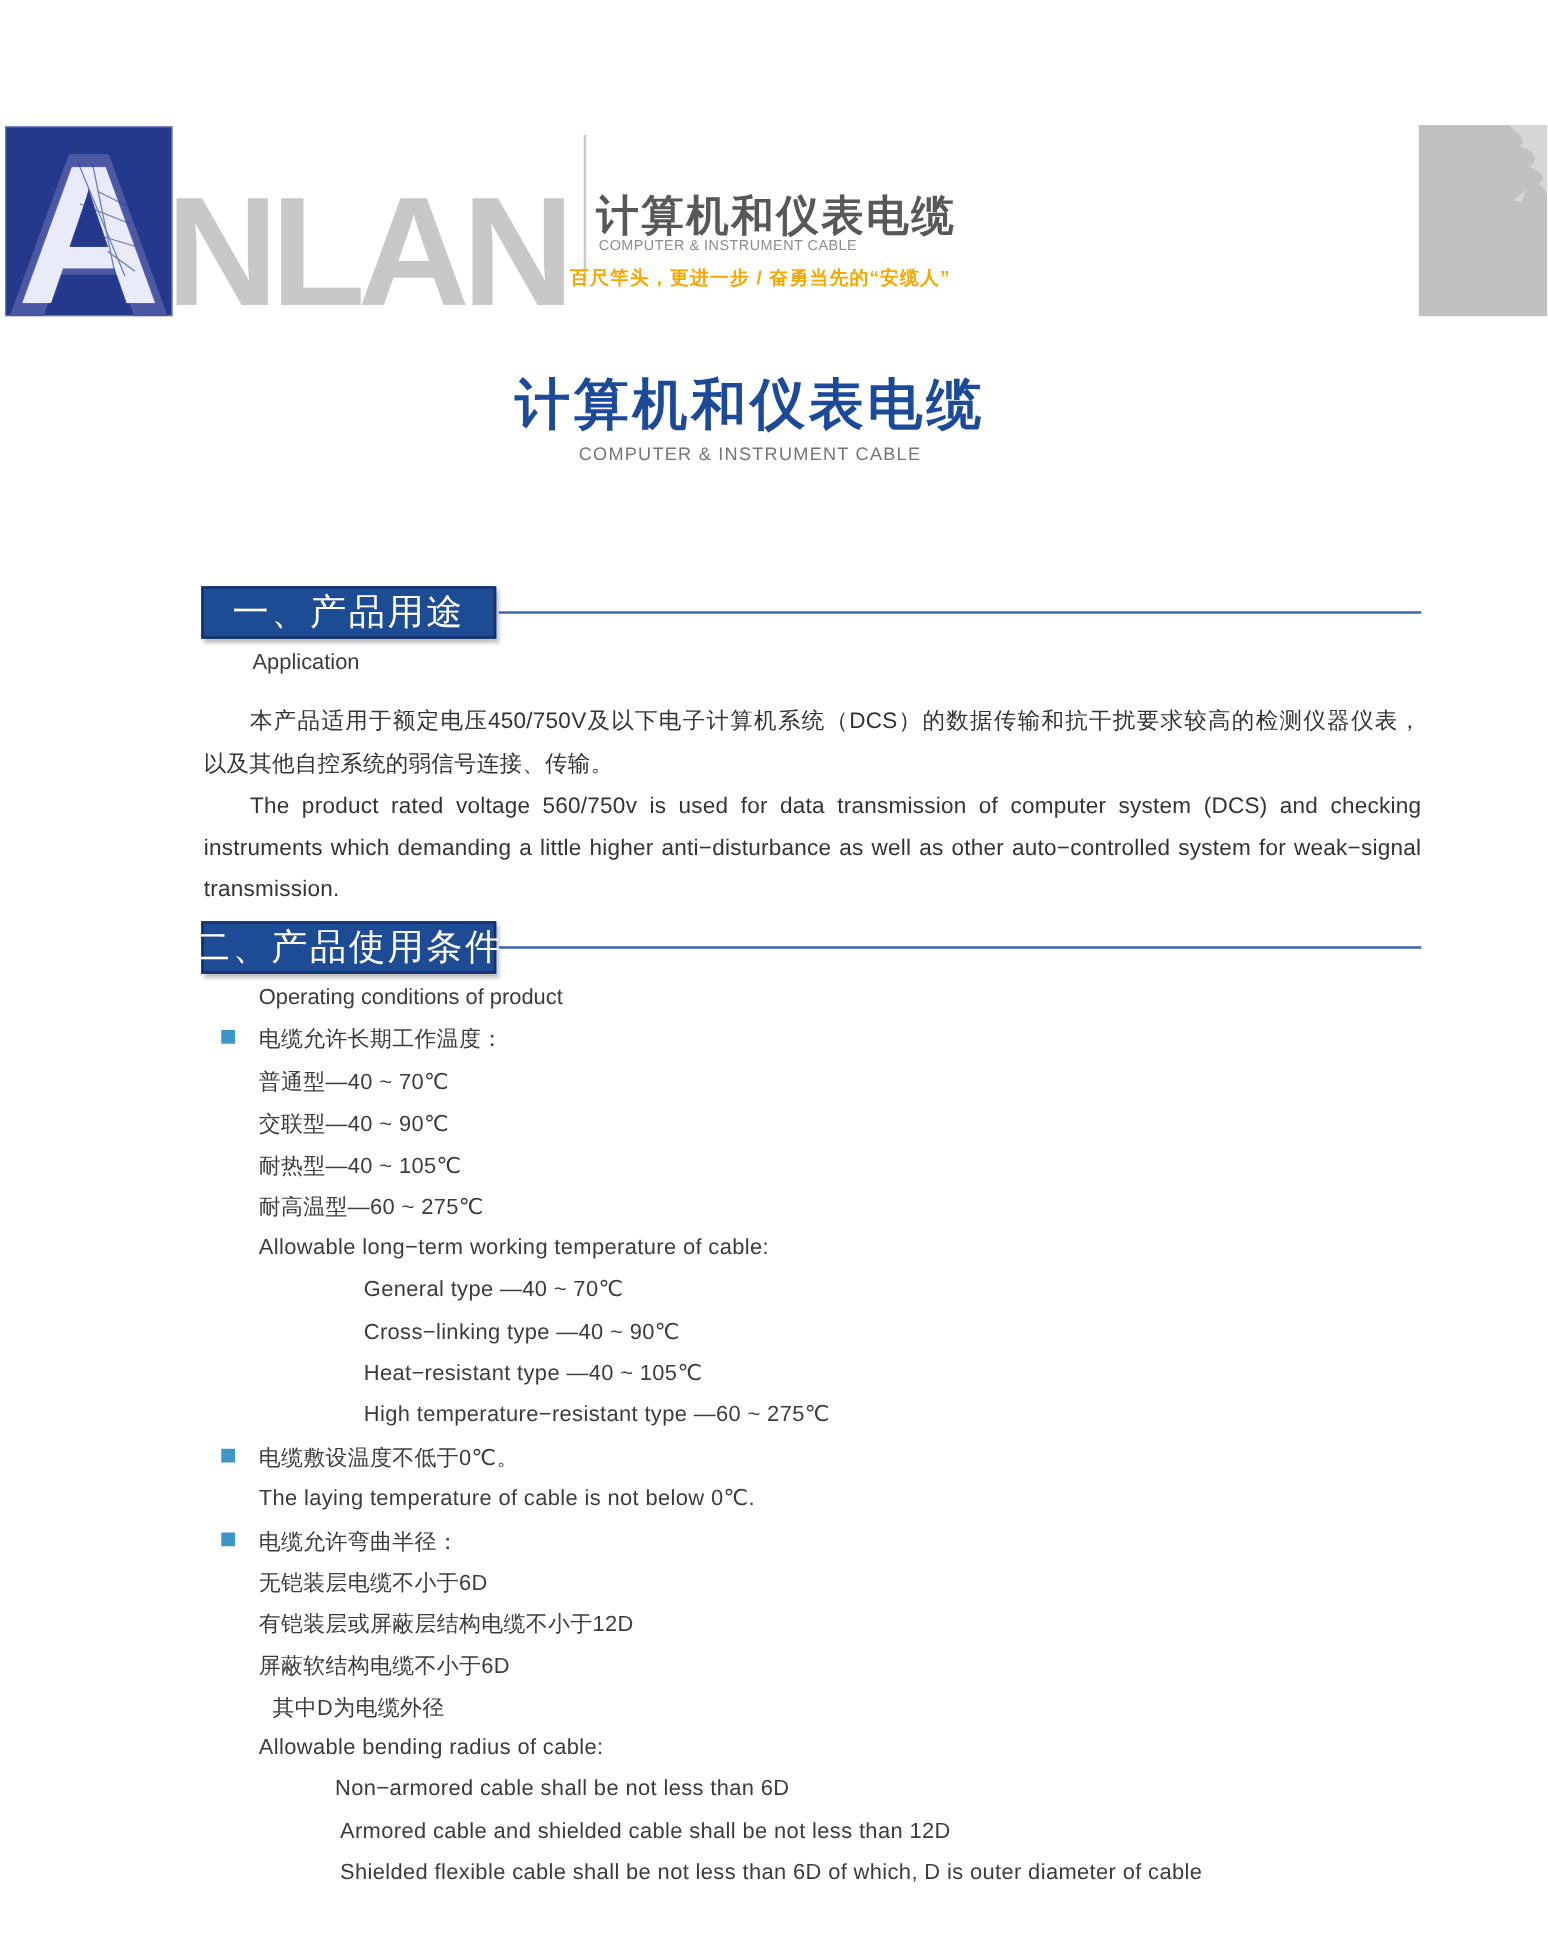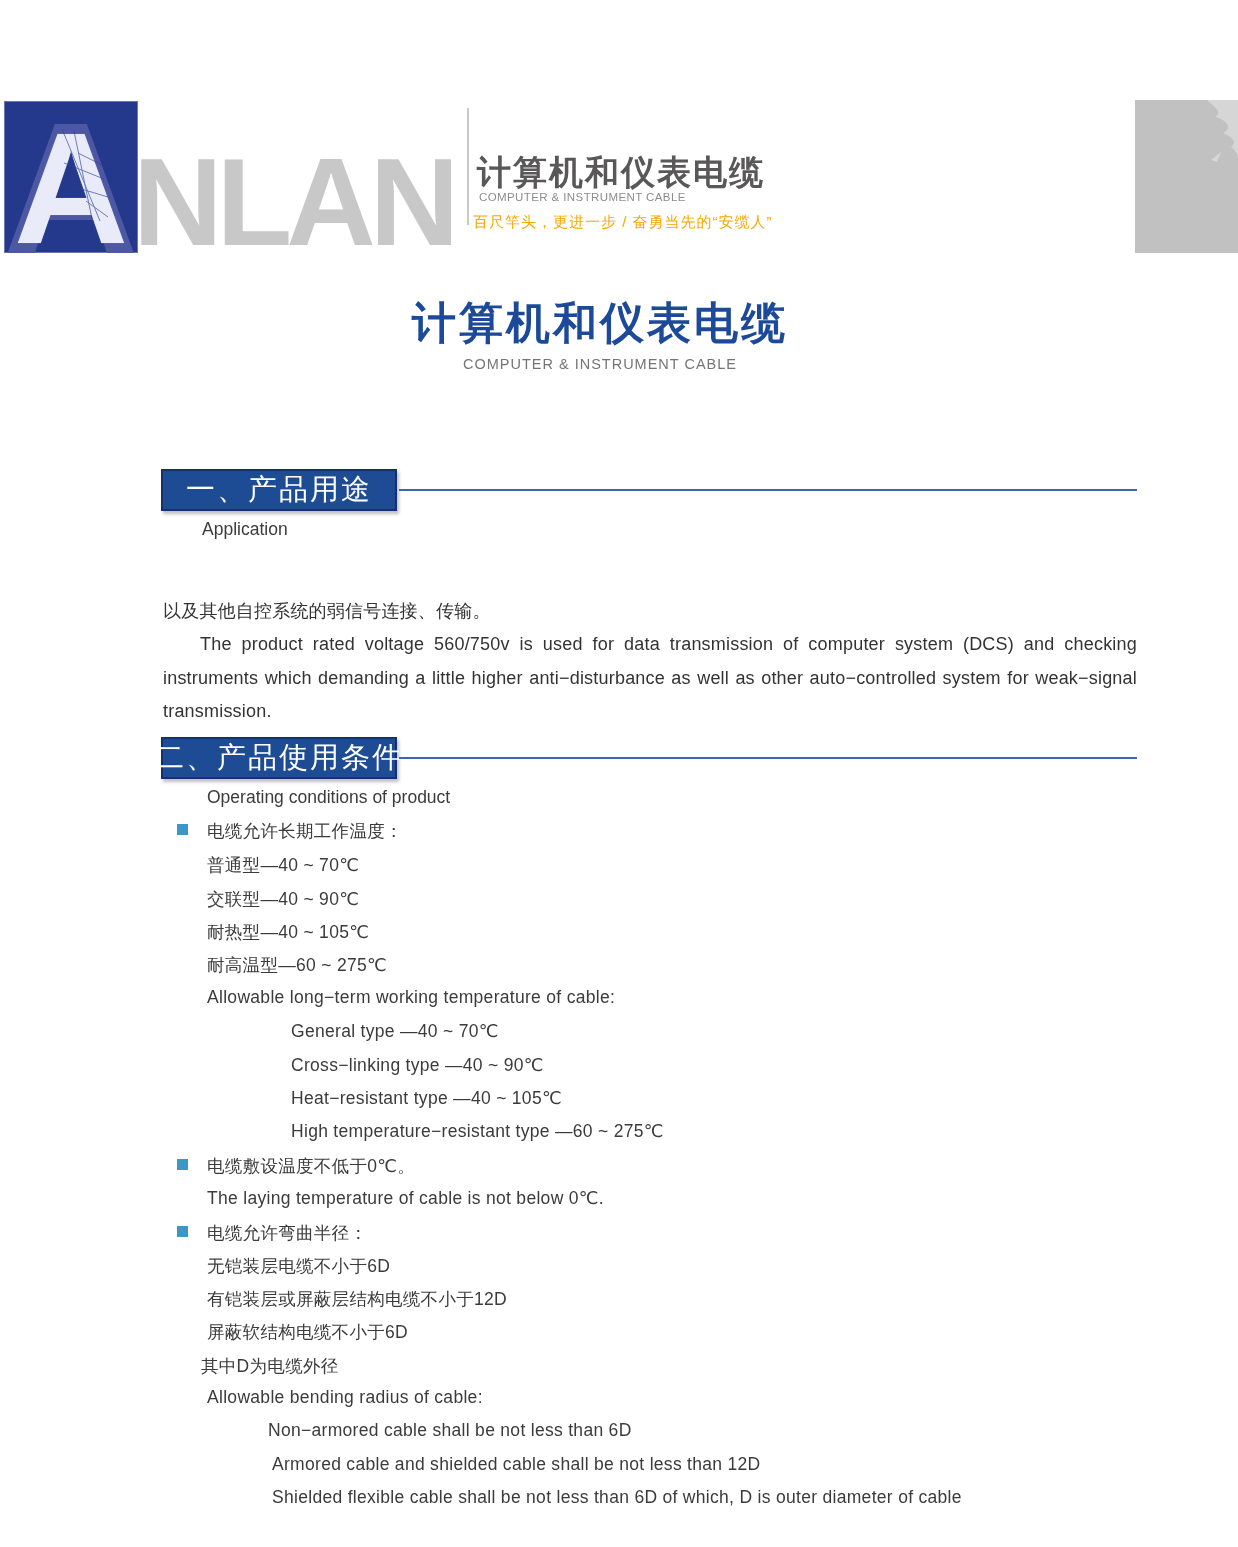--- a/index.html
+++ b/index.html
@@ -33,21 +33,21 @@
   }
   .hdr-cn {
     position:absolute; left:477px; top:150px; font-size:34px; font-weight:bold;
     color:#595757; letter-spacing:2px; white-space:nowrap;
   }
   .hdr-en {
     position:absolute; left:479px; top:191px; font-size:11.5px; color:#8d8d8d;
     letter-spacing:.4px; white-space:nowrap;
   }
   .hdr-tagline {
-    position:absolute; left:473px; top:213px; font-size:15px; font-weight:normal;
+    position:absolute; left:456px; top:213px; font-size:15px; font-weight:bold;
     color:var(--orange,#f6a800); letter-spacing:1px; white-space:nowrap;
   }
   .photo-box {
     position:absolute; left:1135px; top:100px; width:103px; height:153px;
     background:#c1c1c1; overflow:hidden;
   }
   
   .title-cn {
     position:absolute; left:0; top:294px; width:1200px; text-align:center;
     font-size:44px; font-weight:bold; color:var(--accent,#1c4a99); letter-spacing:3px;
@@ -117,20 +117,21 @@
 
   <div class="title-cn">计算机和仪表电缆</div>
   <div class="title-en">COMPUTER &amp; INSTRUMENT CABLE</div>
 
   <div class="bar bar1">
     <span>一、产品用途</span>
   </div>
   <div class="rule rule1"></div>
   <div class="subhead" style="left:202px; top:519px;">Application</div>
 
+  <div class="para-line stretch firstline" style="top:564px;">本产品适用于额定电压450/750V及以下电子计算机系统（DCS）的数据传输和抗干扰要求较高的检测仪器仪表，</div>
   <div class="para-line" style="top:599px;">以及其他自控系统的弱信号连接、传输。</div>
 
   <div class="para-line stretch firstline" style="top:632px;">The product rated voltage 560/750v is used for data transmission of computer system (DCS) and checking</div>
   <div class="para-line" style="top:699px;">transmission.</div>
   <div class="para-line stretch" style="top:666px;">instruments which demanding a little higher anti−disturbance as well as other auto−controlled system for weak−signal</div>
 
   <div class="bar bar2">
     <span>二、产品使用条件</span>
   </div>
   <div class="rule rule2"></div>
@@ -148,19 +149,19 @@
   <div class="ln" style="left:291px; top:1088px;">Heat−resistant type —40 ~ 105℃</div>
   <div class="ln" style="left:291px; top:1121px;">High temperature−resistant type —60 ~ 275℃</div>
   <span class="bullet" style="top:1159px;"></span>
   <div class="ln" style="left:207px; top:1154px;">电缆敷设温度不低于0℃。</div>
   <div class="ln" style="left:207px; top:1188px;">The laying temperature of cable is not below 0℃.</div>
   <span class="bullet" style="top:1226px;"></span>
   <div class="ln" style="left:207px; top:1221px;">电缆允许弯曲半径：</div>
   <div class="ln" style="left:207px; top:1254px;">无铠装层电缆不小于6D</div>
   <div class="ln" style="left:207px; top:1287px;">有铠装层或屏蔽层结构电缆不小于12D</div>
   <div class="ln" style="left:207px; top:1320px;">屏蔽软结构电缆不小于6D</div>
-  <div class="ln" style="left:201px; top:1354px;">其中D为电缆外径</div>
+  <div class="ln" style="left:218px; top:1354px;">其中D为电缆外径</div>
   <div class="ln" style="left:207px; top:1387px;">Allowable bending radius of cable:</div>
   <div class="ln" style="left:268px; top:1420px;">Non−armored cable shall be not less than 6D</div>
   <div class="ln" style="left:272px; top:1454px;">Armored cable and shielded cable shall be not less than 12D</div>
   <div class="ln" style="left:272px; top:1487px;">Shielded flexible cable shall be not less than 6D of which, D is outer diameter of cable</div>
 
 </div>
 
 </body></html>

